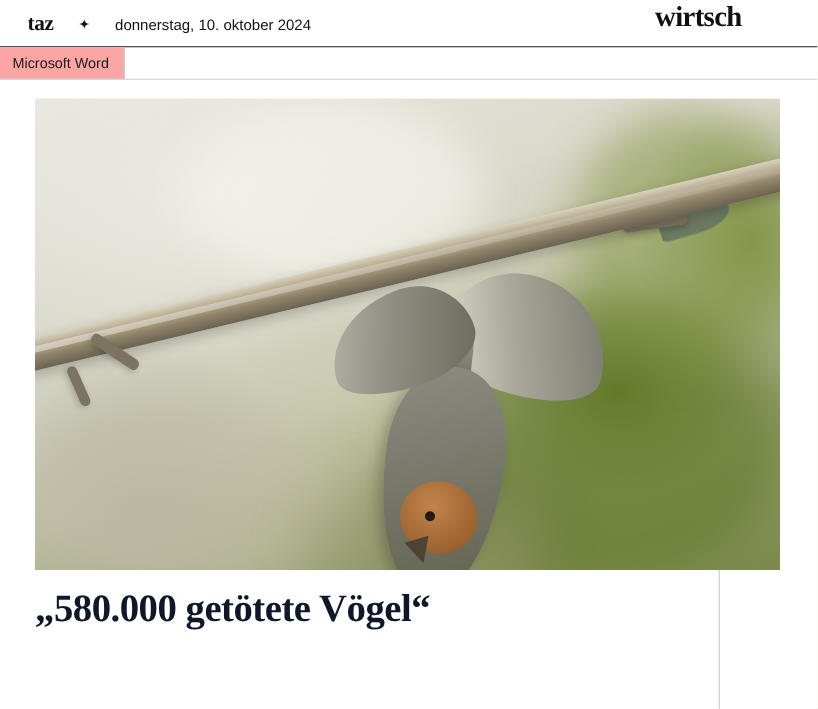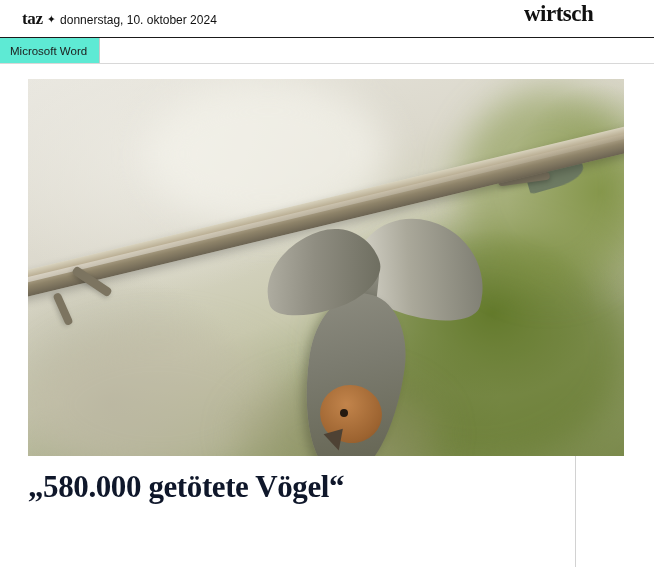--- a/index.html
+++ b/index.html
@@ -25,21 +25,21 @@
     width: 654px;
     height: 38px;
     background: #ffffff;
     border-bottom: 1px solid #1a1a1a;
   }
   .masthead-left {
     position: absolute;
     left: 22px; top: 9px;
     display: flex;
     align-items: baseline;
-    gap: 4px;
+    gap: 20px;
     white-space: nowrap;
   }
   .taz-logo {
     font-family: "Liberation Serif", serif;
     font-weight: bold;
     font-size: 17px;
     color: #111111;
     letter-spacing: -0.3px;
   }
   .taz-mark {
@@ -73,21 +73,21 @@
     height: 26px;
     background: #ffffff;
   }
   .app-tab {
     position: absolute;
     left: 0; top: 0;
     height: 26px;
     padding: 0 12px 0 10px;
     display: flex;
     align-items: center;
-    background: #5eead4;
+    background: #fca5a5;
     border: 1px solid #c9c9c9;
     border-left: none;
     border-top: none;
     font-size: 11.5px;
     color: #1c1c1c;
     white-space: nowrap;
   }
   .tabstrip-rule {
     position: absolute;
     left: 0; bottom: 0;

